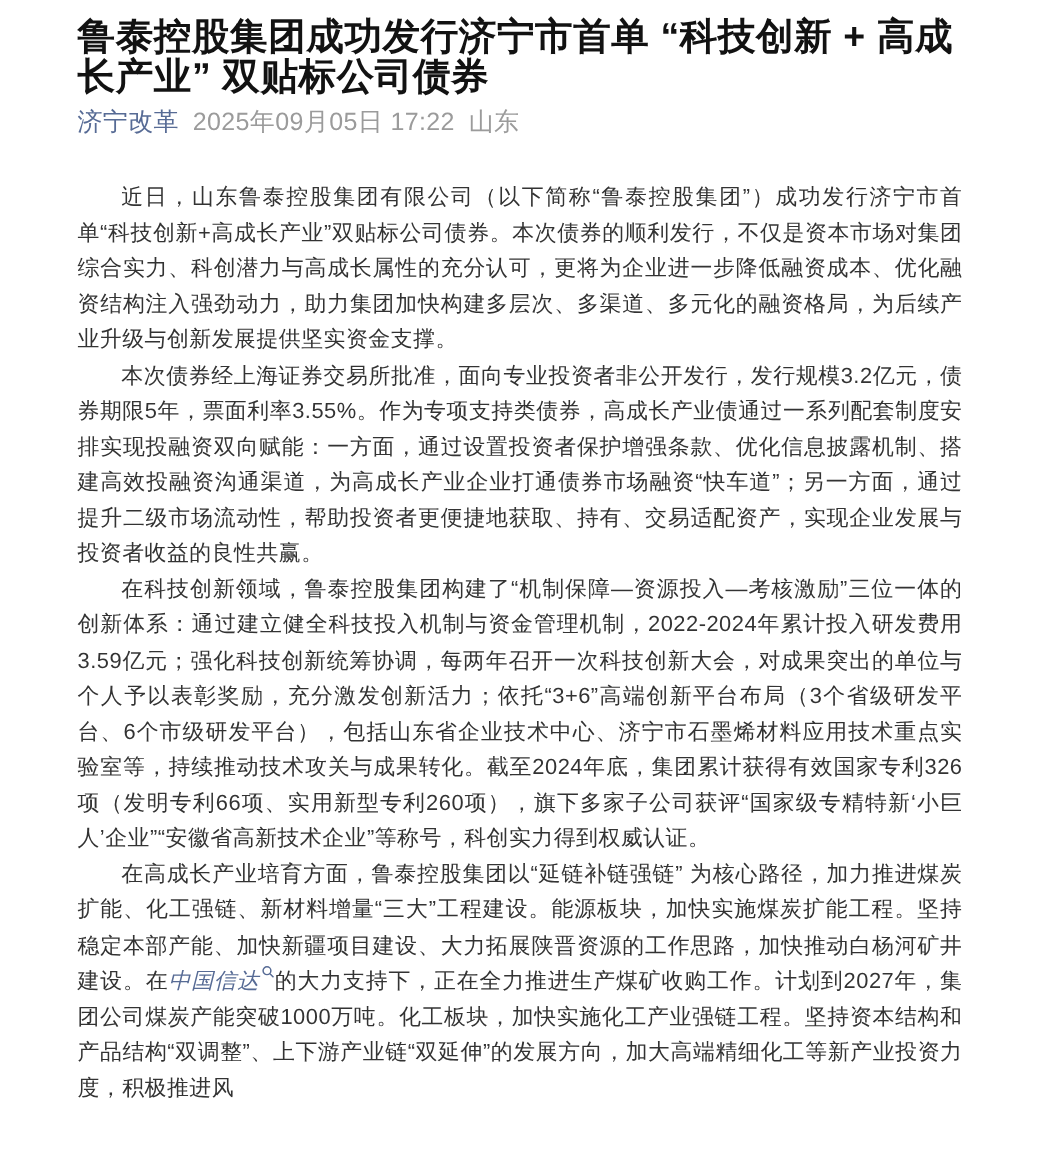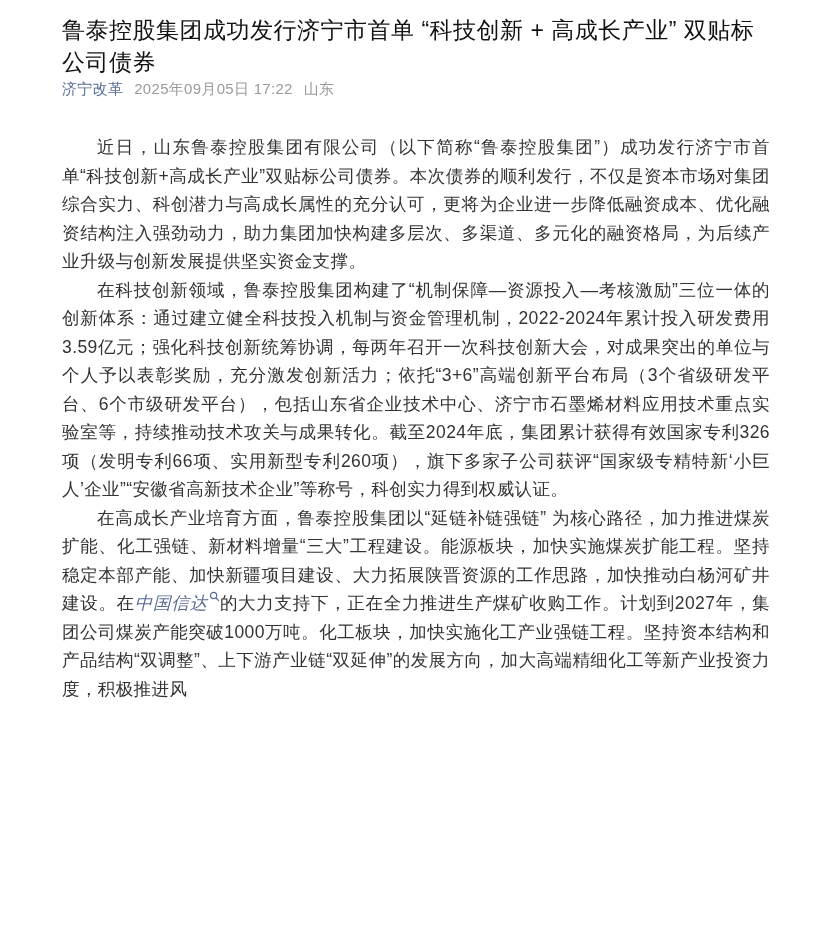--- a/index.html
+++ b/index.html
@@ -6,29 +6,30 @@
     margin: 0; padding: 0;
     width: 831px; height: 932px;
     overflow: hidden;
     background: #ffffff;
     font-family: "Liberation Sans", "DejaVu Sans", sans-serif;
   }
   .page { padding: 14px 61px 0 62px; box-sizing: border-box; }
 
   .title {
     margin: 0;
-    font-size: 23px;
+    font-size: 30px;
     line-height: 32px;
-    font-weight: 400;
+    font-weight: 700;
     color: #121212;
     letter-spacing: 0.5px;
   }
 
   .meta {
-    font-size: 15px;
+    margin-top: 10px;
+    font-size: 20px;
     line-height: 21px;
     color: #9b9b9b;
     letter-spacing: 0.3px;
   }
   .meta .account { color: #576b95; margin-right: 11px; cursor: pointer; }
   .meta .date { margin-right: 11px; }
 
   .article-body {
     margin-top: 34px;
     font-size: 17.5px;
@@ -54,20 +55,21 @@
   <h1 class="title">鲁泰控股集团成功发行济宁市首单 “科技创新 + 高成长产业” 双贴标公司债券</h1>
 
   <div class="meta">
     <span class="account">济宁改革</span><span class="date">2025年09月05日 17:22</span><span class="location">山东</span>
   </div>
 
   <div class="article-body">
 
     <p>近日，山东鲁泰控股集团有限公司（以下简称“鲁泰控股集团”）成功发行济宁市首单“科技创新+高成长产业”双贴标公司债券。本次债券的顺利发行，不仅是资本市场对集团综合实力、科创潜力与高成长属性的充分认可，更将为企业进一步降低融资成本、优化融资结构注入强劲动力，助力集团加快构建多层次、多渠道、多元化的融资格局，为后续产业升级与创新发展提供坚实资金支撑。</p>
 
+    <p>本次债券经上海证券交易所批准，面向专业投资者非公开发行，发行规模3.2亿元，债券期限5年，票面利率3.55%。作为专项支持类债券，高成长产业债通过一系列配套制度安排实现投融资双向赋能：一方面，通过设置投资者保护增强条款、优化信息披露机制、搭建高效投融资沟通渠道，为高成长产业企业打通债券市场融资“快车道”；另一方面，通过提升二级市场流动性，帮助投资者更便捷地获取、持有、交易适配资产，实现企业发展与投资者收益的良性共赢。</p>
 
 
     <p>在科技创新领域，鲁泰控股集团构建了“机制保障—资源投入—考核激励”三位一体的创新体系：通过建立健全科技投入机制与资金管理机制，2022-2024年累计投入研发费用3.59亿元；强化科技创新统筹协调，每两年召开一次科技创新大会，对成果突出的单位与个人予以表彰奖励，充分激发创新活力；依托“3+6”高端创新平台布局（3个省级研发平台、6个市级研发平台），包括山东省企业技术中心、济宁市石墨烯材料应用技术重点实验室等，持续推动技术攻关与成果转化。截至2024年底，集团累计获得有效国家专利326项（发明专利66项、实用新型专利260项），旗下多家子公司获评“国家级专精特新‘小巨人’企业”“安徽省高新技术企业”等称号，科创实力得到权威认证。</p>
 
     <p><span>在高成长产业培育方面，鲁泰控股集团以“延链补链强链” 为核心路径，加力推进煤炭扩能、化工强链、新材料增量“三大”工程建设。能源板块，加快实施煤炭扩能工程。坚持稳定本部产能、加快新疆项目建设、大力拓展陕晋资源的工作思路，加快推动白杨河矿井建设。在</span><span class="inline-link"><span>中国信达</span><svg class="search-icon-svg" viewBox="0 0 12 12" xmlns="http://www.w3.org/2000/svg">
             <circle cx="5" cy="5" r="3.4" fill="none" stroke="currentColor" stroke-width="1.3"></circle>
             <line x1="7.6" y1="7.6" x2="10.7" y2="10.7" stroke="currentColor" stroke-width="1.3"></line>
           </svg></span><span>的大力支持下，正在全力推进生产煤矿收购工作。计划到2027年，集团公司煤炭产能突破1000万吨。化工板块，加快实施化工产业强链工程。坚持资本结构和产品结构“双调整”、上下游产业链“双延伸”的发展方向，加大高端精细化工等新产业投资力度，积极推进风</span></p>
 
   </div>

